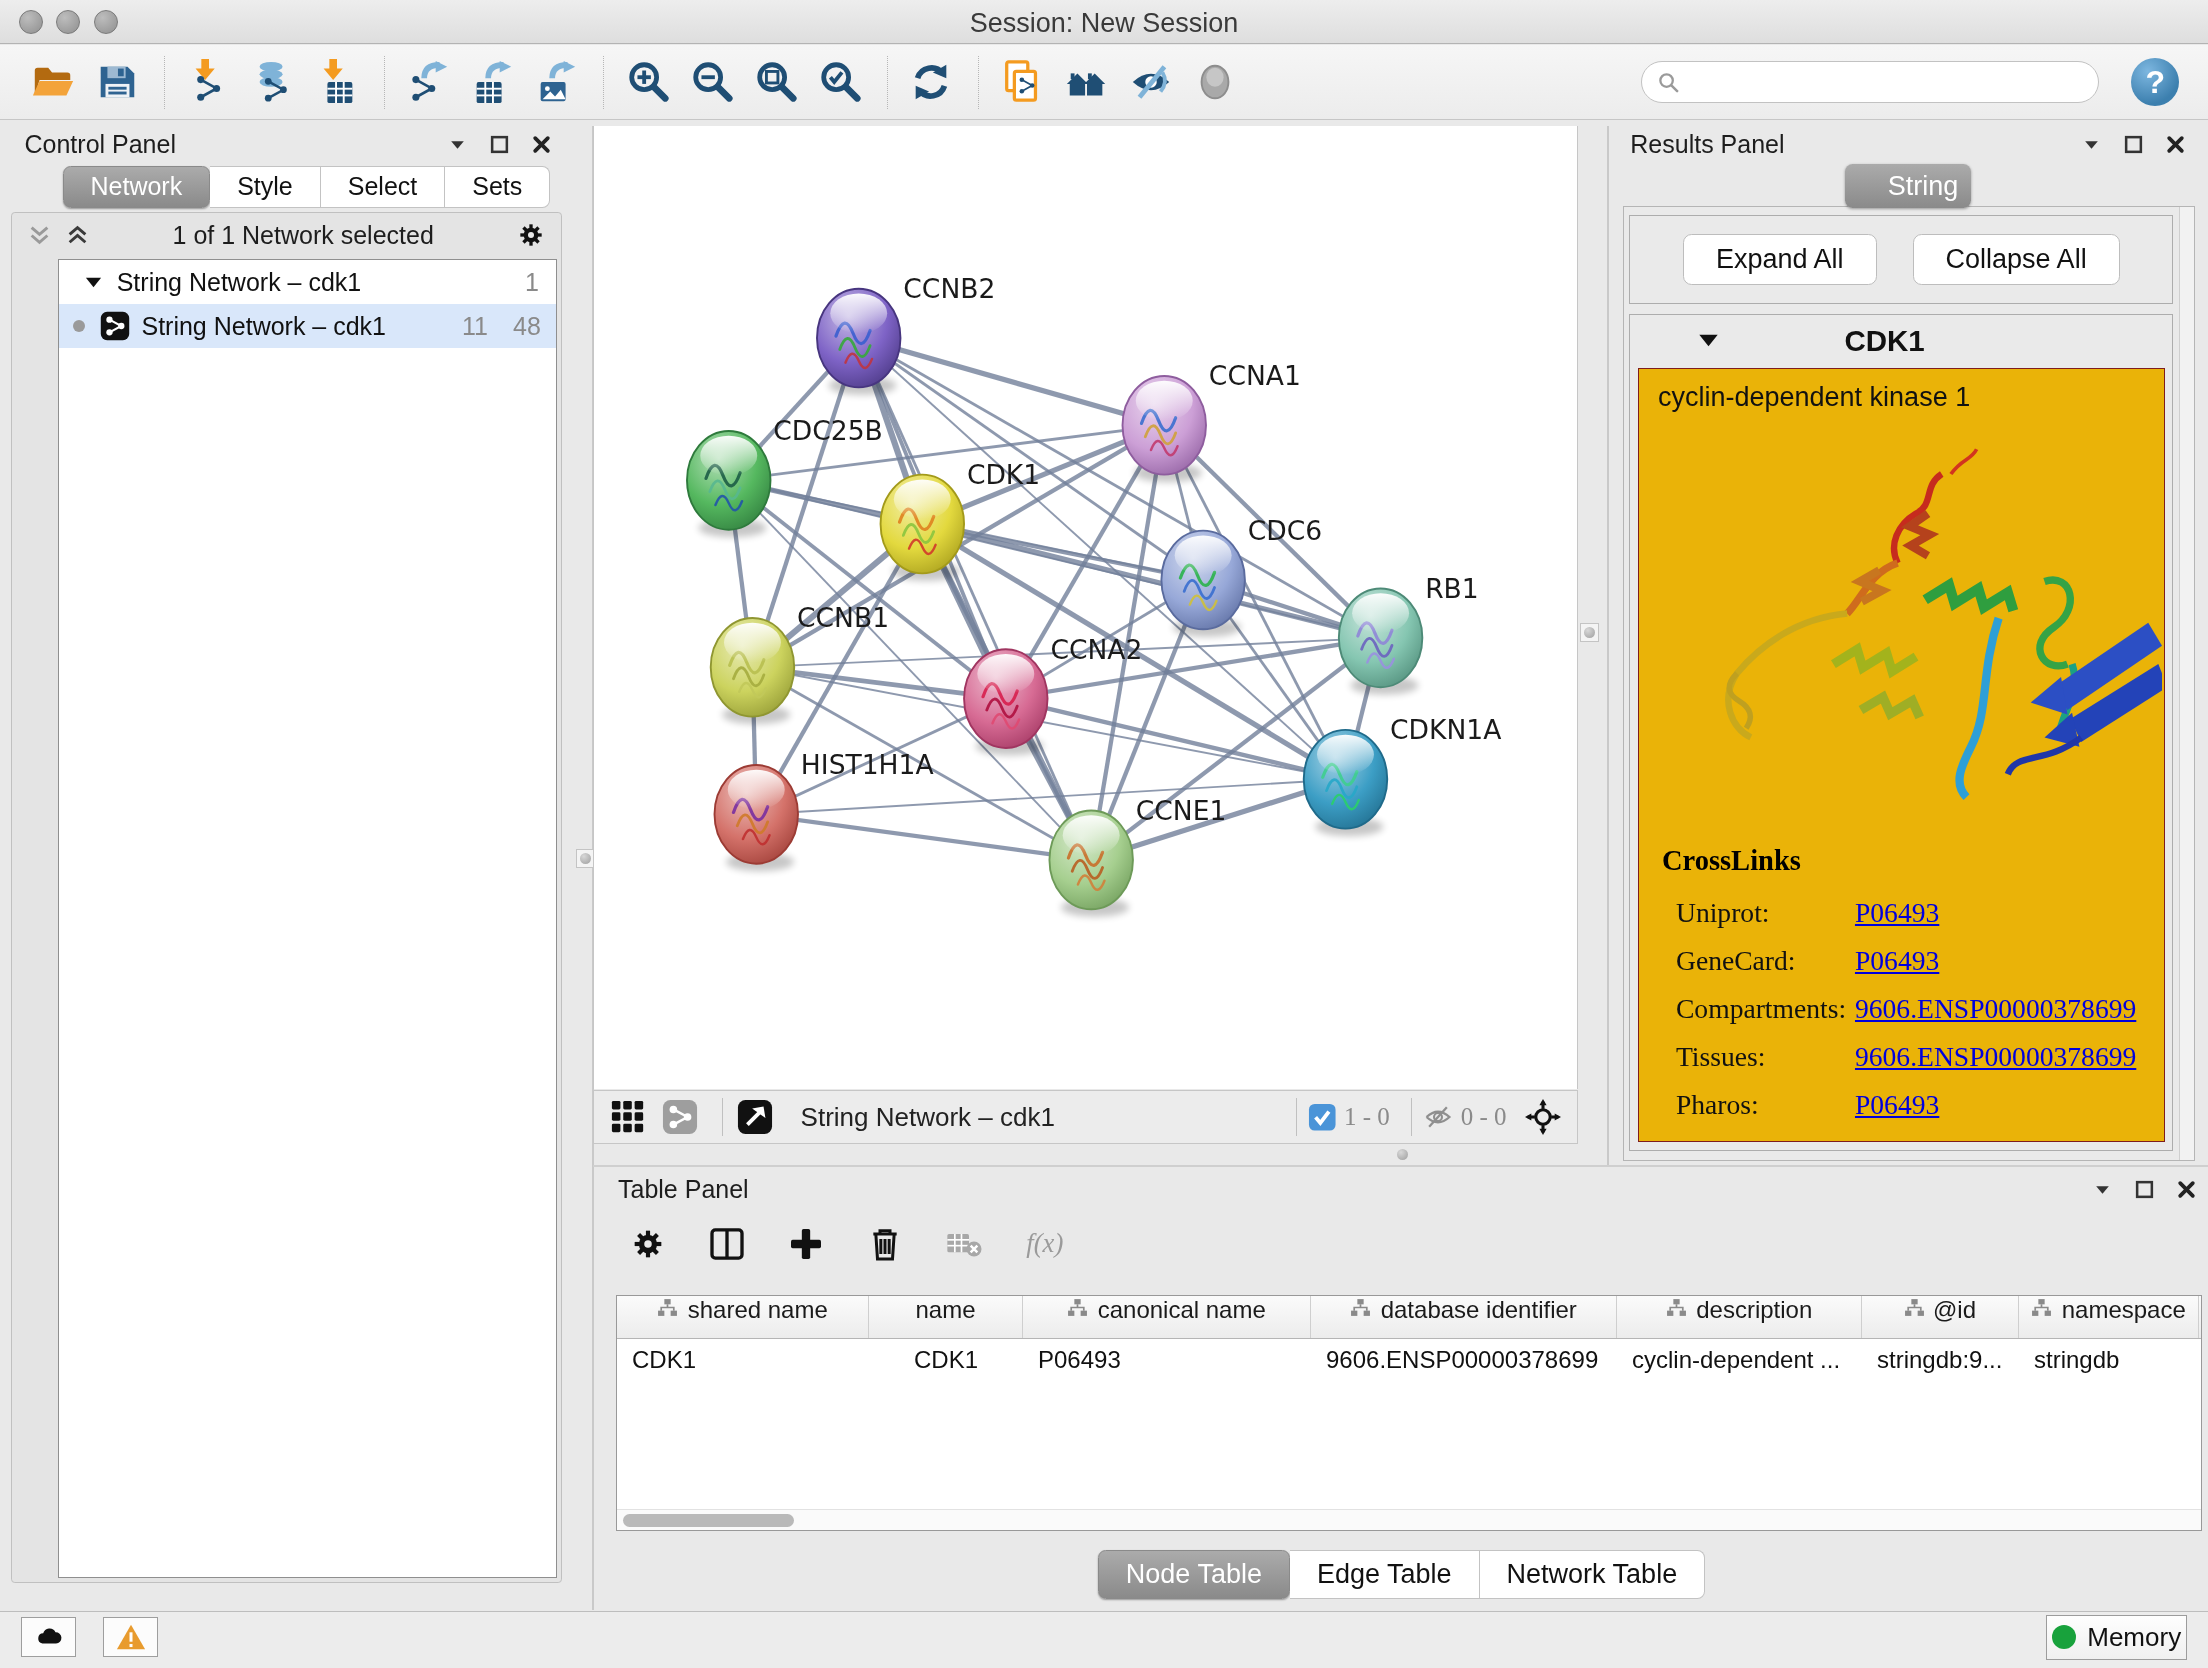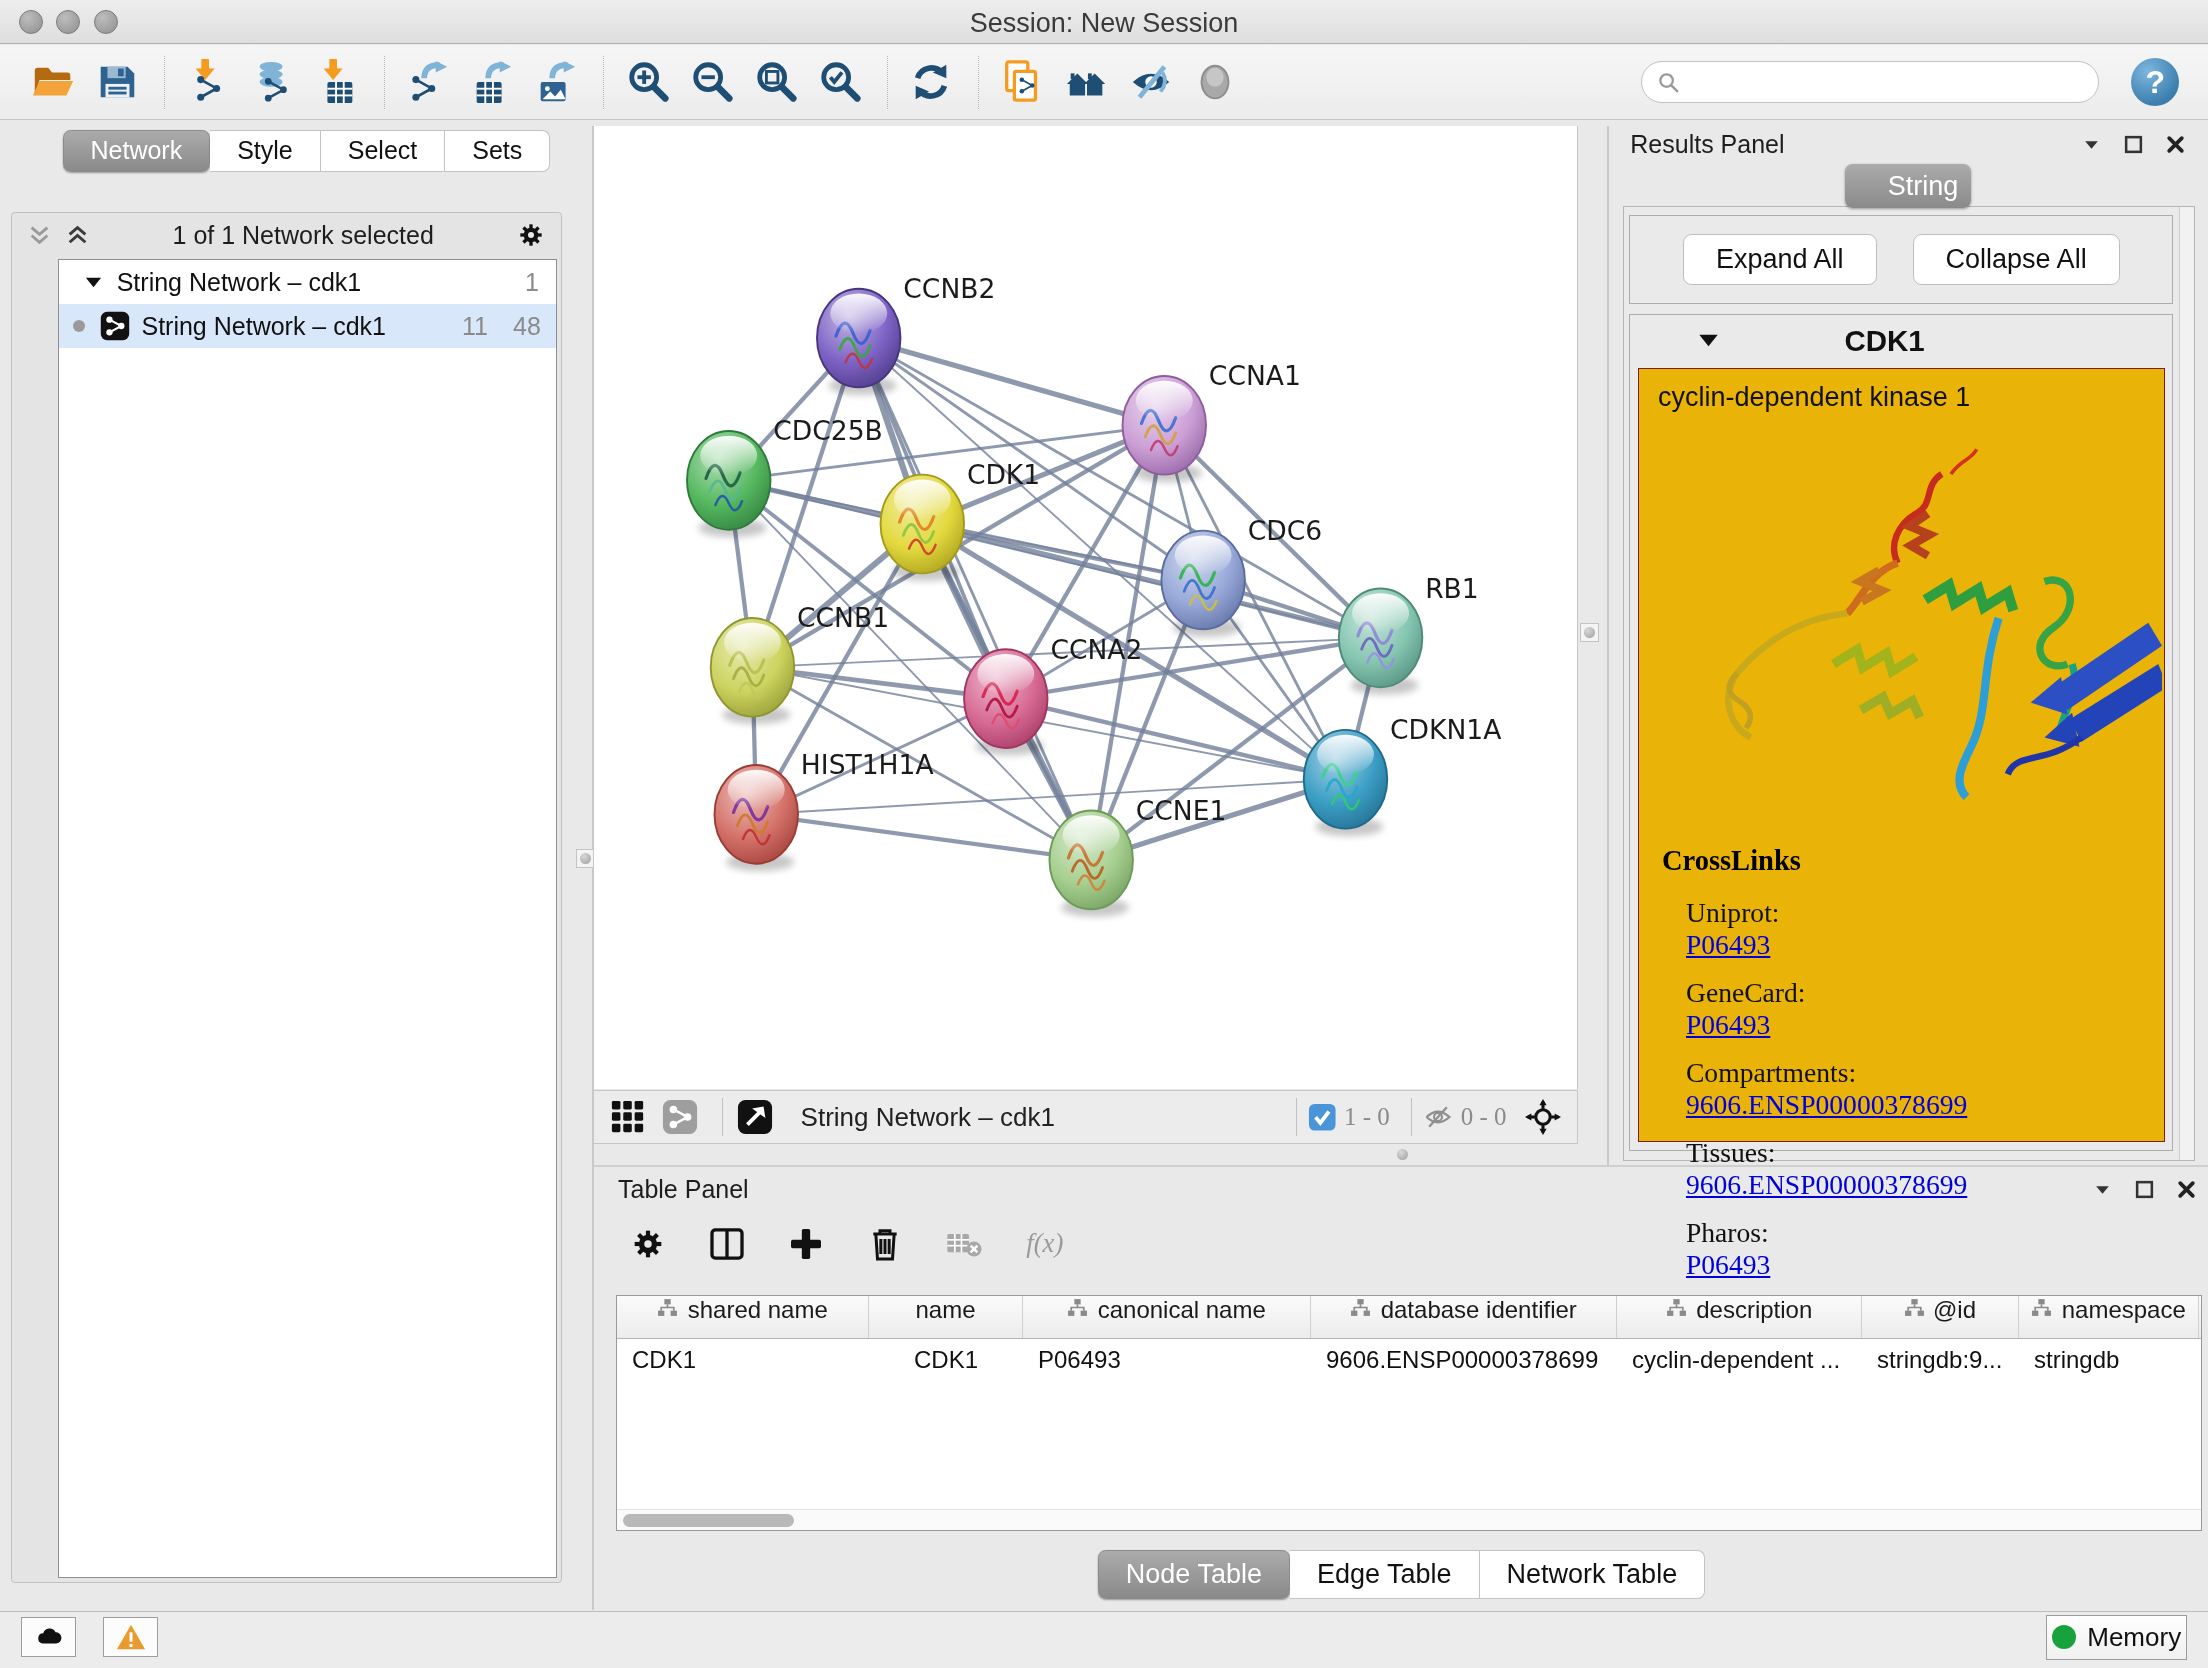--- a/index.html
+++ b/index.html
@@ -103,21 +103,21 @@
   .rbox2 { position:absolute; left:5.7px; top:107px; right:21px; bottom:9.5px; border:1px solid #adadad; }
   .rentry-head { height:51px; display:flex; align-items:center; }
   .rentry-head .gene { font-size:29.5px; font-weight:bold; color:#111; margin-left:124px; }
   .rentry-body { position:absolute; left:7.6px; right:7.6px; top:53px; bottom:7.6px;
     border:1px solid #7f1d1d; background:#eab308; }
   .rdesc { font-size:27px; color:#111; padding:13.3px 0 0 19px; }
   .protein { position:absolute; left:9.5px; top:57px; width:514px; height:399px; }
   .xlinks { position:absolute; left:23px; top:476px; right:9.5px;
     font-family:"Liberation Serif","DejaVu Serif",serif; }
   .xlinks .xh { font-size:28.5px; font-weight:bold; color:#000; margin-bottom:20px; }
-  .xrow { display:flex; margin:0 0 16px 24px; font-size:27.6px;flex-direction:column; }
+  .xrow { display:flex; margin:0 0 16px 14px; font-size:27.6px; }
   .xrow .xl { width:179px; color:#111; }
   .xrow a { color:#0000dd; text-decoration:underline; }
 
   
   .table-panel { position:absolute; left:595px; top:1168px; width:1613px; height:443px; }
   .table-panel .phead { padding:5.7px 9.5px 0 23px; height:38px; }
   .tp-toolbar { display:flex; align-items:center; padding:9.5px 0 0 28.5px; height:67px; }
   .tp-toolbar .tbtn { margin-right:30px; }
   .tp-toolbar .tbtn svg { width:40px; height:40px; }
   .dtable { position:absolute; left:21px; top:127px; width:1586px; height:236px;
@@ -363,20 +363,43 @@
       <svg viewBox="0 0 24 24">
         <circle cx="10" cy="10" r="6.5" fill="none" stroke="#9a9a9a" stroke-width="2.4"></circle>
         <line x1="15" y1="15" x2="21" y2="21" stroke="#9a9a9a" stroke-width="2.6" stroke-linecap="round"></line>
       </svg>
       <input placeholder="" style="">
     </span>
     <button class="helpbtn">?</button>
   </div>
 
   <div class="control-panel">
+    <div class="phead">
+      <span class="ptitle">Control Panel</span>
+      <span class="winbtns" id="cp-winbtns">
+          <button class="wb">
+            <svg viewBox="0 0 20 20">
+              <polygon points="4,7 16,7 10,14" fill="#333"></polygon>
+            </svg>
+          </button>
+          <button class="wb">
+            <svg viewBox="0 0 20 20">
+              <rect x="3" y="3" width="14" height="14" fill="none" stroke="#333" stroke-width="2.4"></rect>
+            </svg>
+          </button>
+          <button class="wb">
+            <svg viewBox="0 0 20 20">
+              <g stroke="#222" stroke-width="3.6" stroke-linecap="round">
+                <line x1="4" y1="4" x2="16" y2="16"></line>
+                <line x1="16" y1="4" x2="4" y2="16"></line>
+              </g>
+            </svg>
+          </button>
+        </span>
+    </div>
     <div class="cp-tabs" id="cp-tabs">
         <button class="tabseg sel">Network</button>
         <button class="tabseg">Style</button>
         <button class="tabseg">Select</button>
         <button class="tabseg">Sets</button>
       </div>
     <div class="cp-body">
       <div class="cp-listhead">
         <span class="iconbtn">
           <svg viewBox="0 0 24 24" width="27" height="27">

